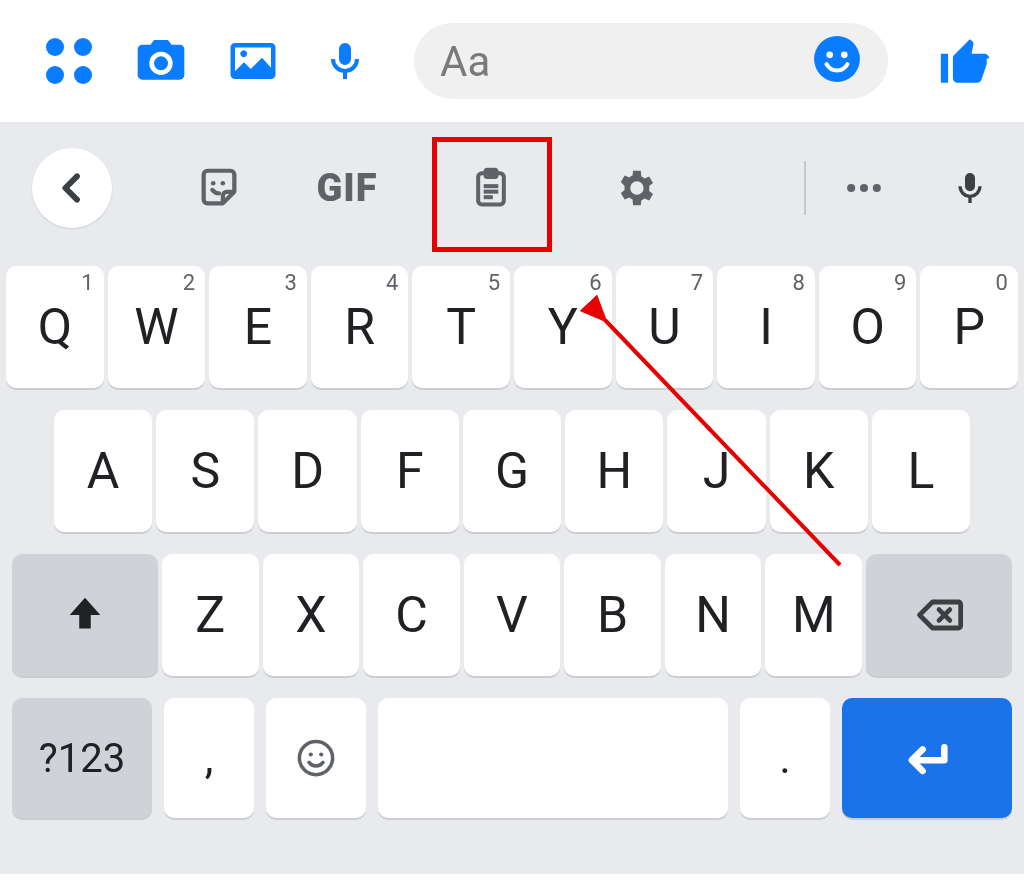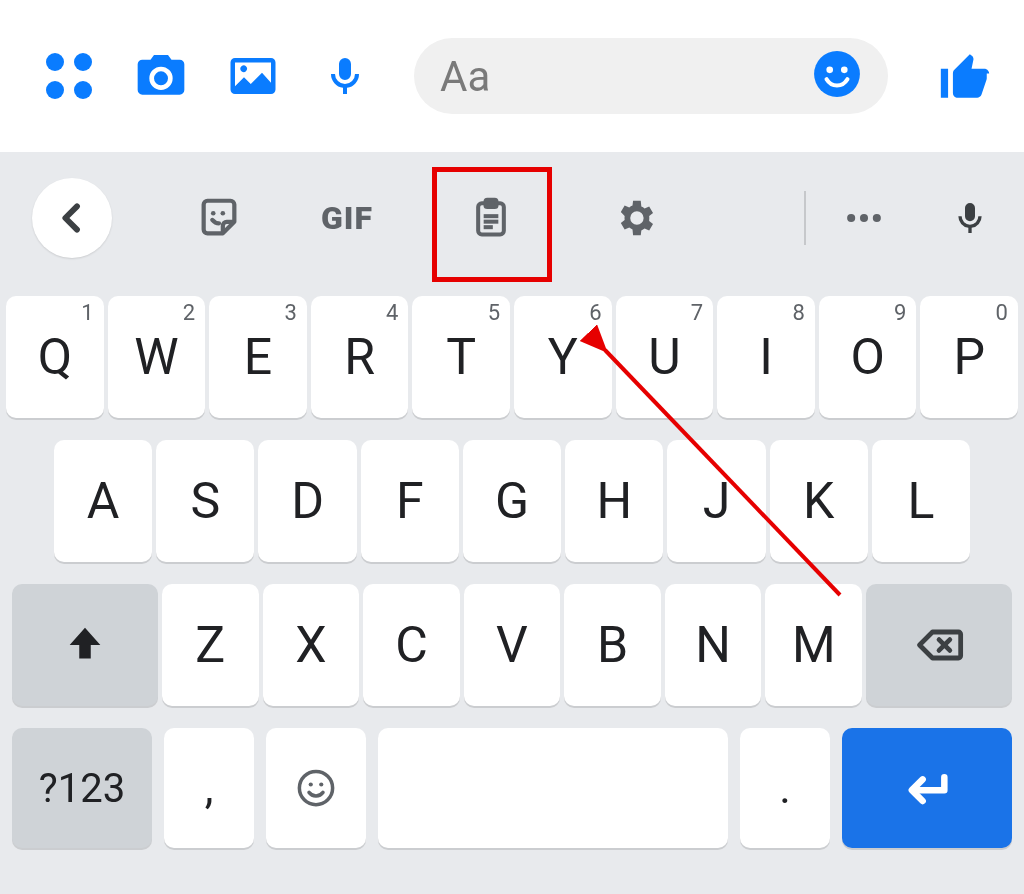--- a/index.html
+++ b/index.html
@@ -2,21 +2,21 @@
 <html><head>
 <meta charset="utf-8">
 <style>
   * { box-sizing: border-box; margin: 0; padding: 0; }
   html, body { width: 1024px; height: 894px; font-family: -apple-system, Roboto, Arial, sans-serif; background: #fff; overflow: hidden; }
   
   
   .composer {
     display: flex;
     align-items: center;
-    height: 152px;
+    height: 122px;
     padding: 0 30px 0 40px;
     background: #fff;
     gap: 34px;
   }
   .composer .icon-btn {
     display: flex;
     align-items: center;
     justify-content: center;
     color: #0a7cff;
     width: 58px;
@@ -86,21 +86,21 @@
   }
   .kb-tools .tool {
     display: flex;
     align-items: center;
     justify-content: center;
     color: #5f6368;
     width: 110px;
     height: 80px;
   }
   .kb-tools .tool.gif {
-    font-size: 32px;
+    font-size: 38px;
     font-weight: 900;
     letter-spacing: 1px;
   }
   .kb-tools .spacer { flex: 1; }
   .kb-tools .divider {
     width: 2px;
     height: 54px;
     background: #c6c8cb;
     margin: 0 18px;
   }

